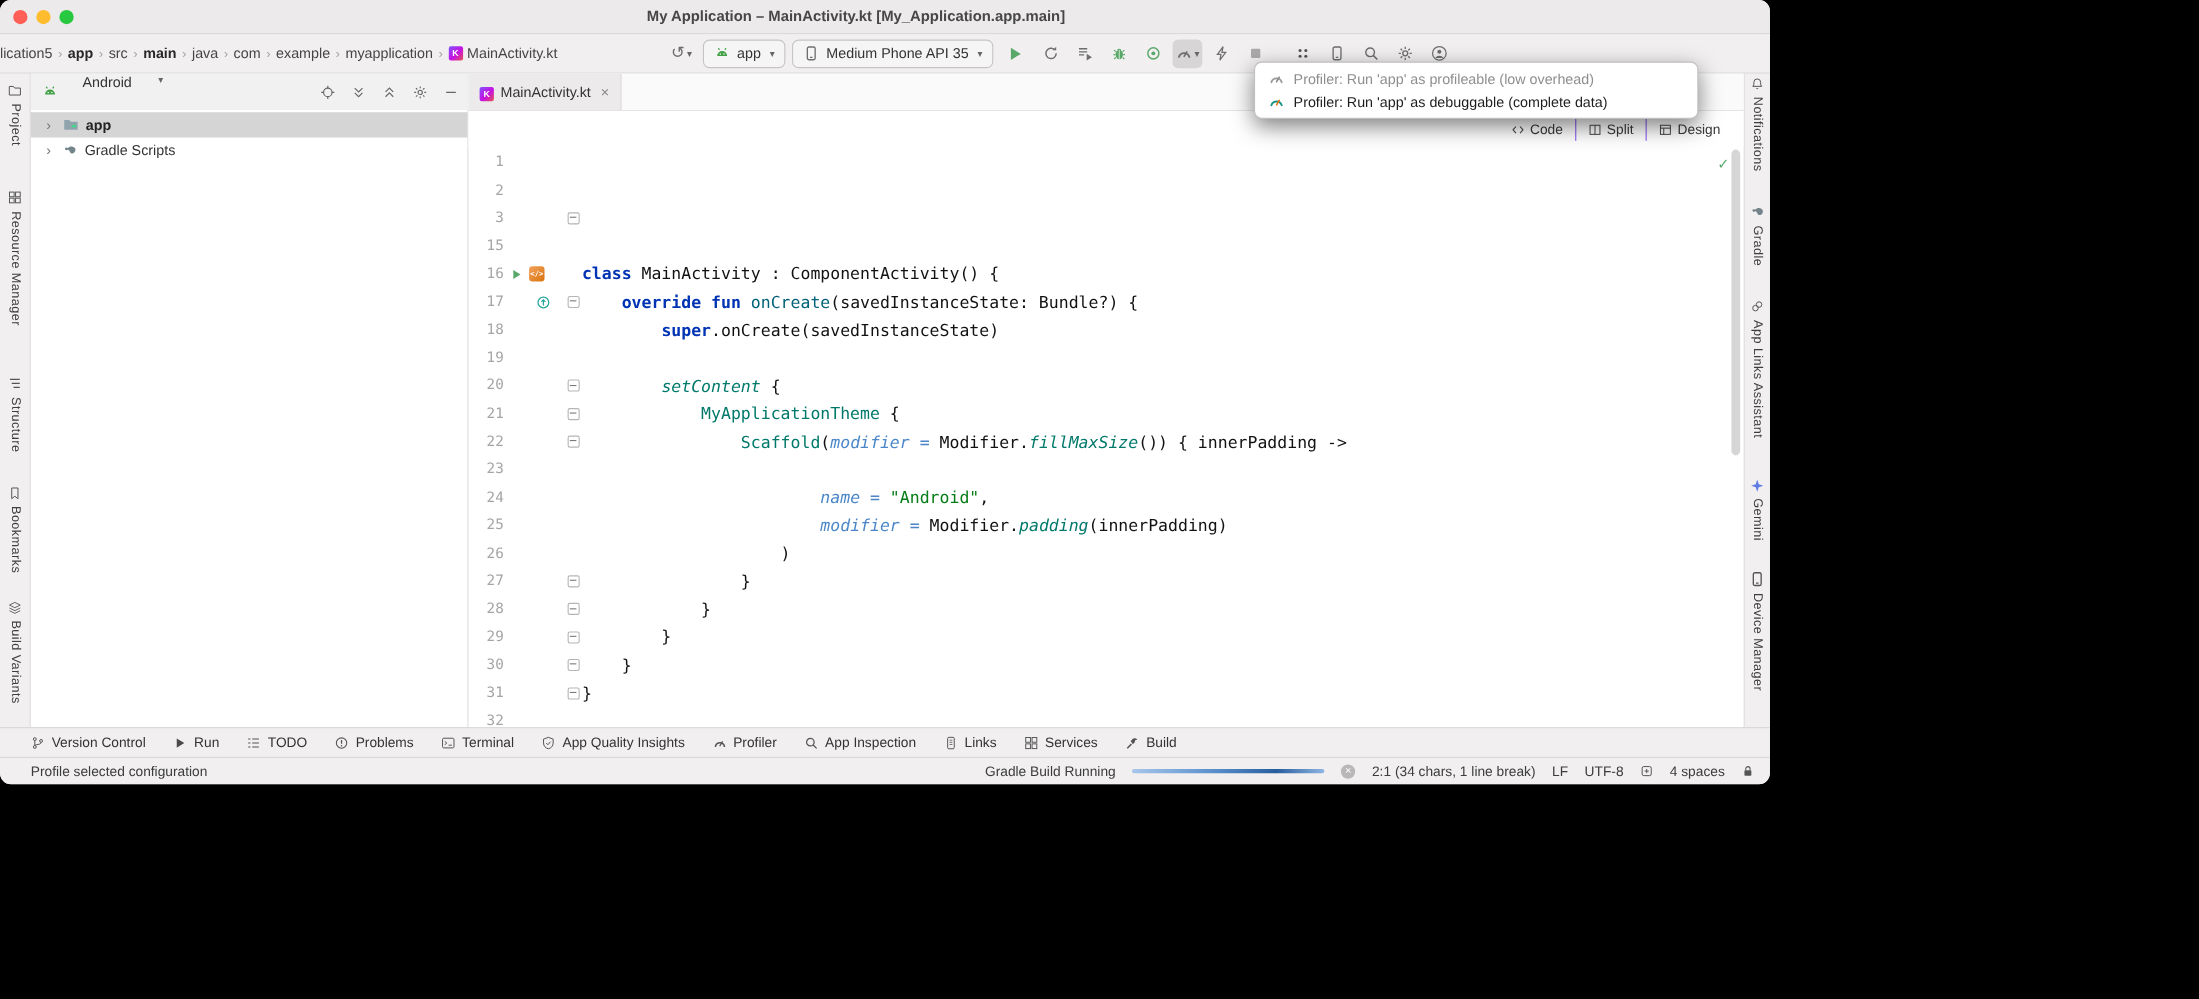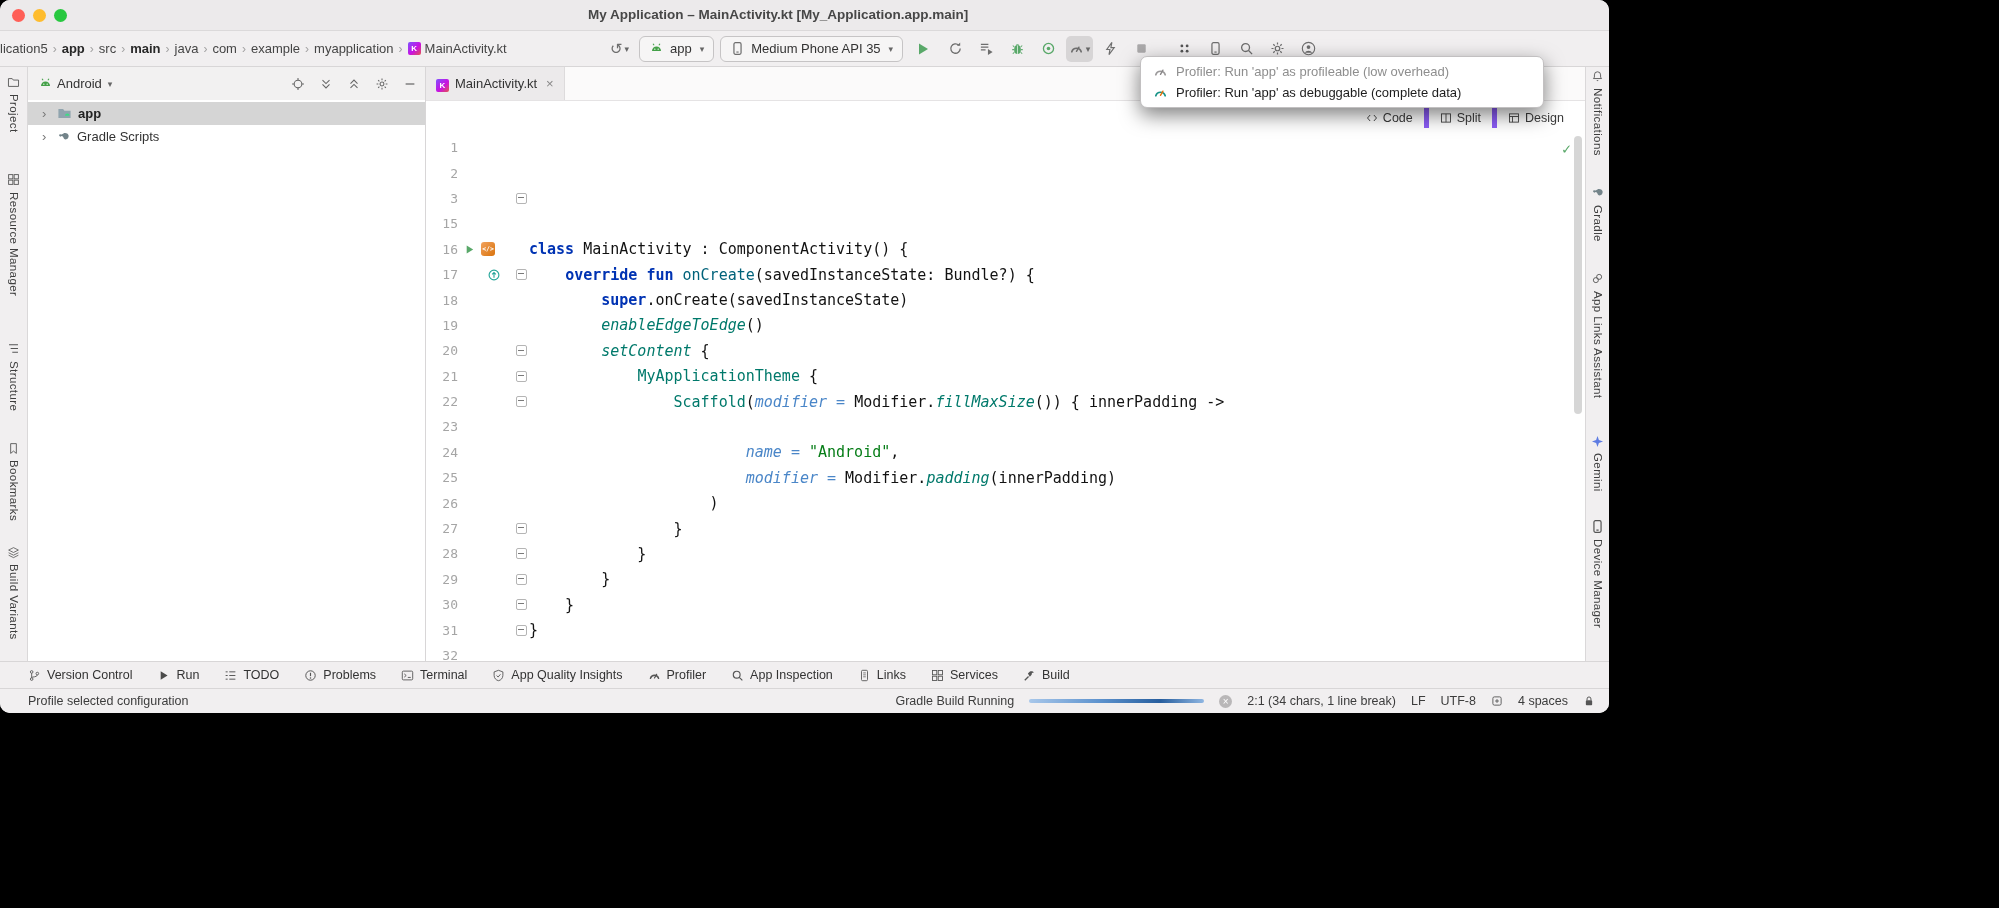--- a/index.html
+++ b/index.html
@@ -43,40 +43,40 @@
   .stripe-left .stripe-item:nth-child(4){margin-top:30px;}
   .stripe-left .stripe-item:nth-child(5){margin-top:24px;}
   .stripe-right .stripe-item:nth-child(1){margin-top:2px;}
   .stripe-right .stripe-item:nth-child(2){margin-top:30px;}
   .stripe-right .stripe-item:nth-child(3){margin-top:30px;}
   .stripe-right .stripe-item:nth-child(4){margin-top:36px;}
   .stripe-right .stripe-item:nth-child(5){margin-top:28px;}
 
   
   .project{flex:0 0 397px;width:397px;background:#fff;border-right:1px solid #D8D6D7;display:flex;flex-direction:column;}
-  .proj-header{flex:0 0 33px;height:33px;background:#F2F1F1;display:flex;align-items:center;gap:4px;padding-left:10px;font-size:13px;}
+  .proj-header{flex:0 0 33px;height:33px;background:#F2F1F1;display:flex;gap:22px;padding-left:10px;font-size:13px;}
   .proj-title{color:#333;}
   .proj-tools{margin-left:auto;display:flex;gap:14px;align-items:center;padding-right:8px;}
   .ph-icon{display:inline-flex;align-items:center;}
   .tree{padding-top:2px;font-size:13px;color:#333;}
   .tree-row{height:23px;display:flex;align-items:center;gap:6px;padding-left:14px;cursor:default;}
   .tree-row.selected{background:#D5D5D5;}
   .tree-chev{color:#777;font-size:13px;width:9px;line-height:1;}
   .tree-icon{display:inline-flex;align-items:center;}
   .tree-label.bold{font-weight:700;color:#222;}
 
   
   .editor{flex:1;min-width:0;display:flex;flex-direction:column;background:#fff;position:relative;}
   .tabbar{flex:0 0 33px;height:33px;background:#FBFAFA;border-bottom:1px solid #E5E3E4;display:flex;align-items:stretch;}
   .tab{display:inline-flex;align-items:center;gap:6px;padding:0 10px;background:#ECEAEB;border-right:1px solid #DDDBDC;font-size:13px;color:#333;}
   .tab-close{color:#888;font-size:13px;margin-left:3px;line-height:1;}
   .modesband{flex:0 0 33px;height:33px;background:#fff;display:flex;align-items:center;justify-content:flex-end;padding-right:10px;}
   .modes{display:flex;align-items:center;}
   .mode{display:inline-flex;align-items:center;gap:5px;font-size:12.5px;color:#3A3A3A;padding:3px 11px;}
-  .mode + .mode{border-left:5px solid #8b5cf6;text-align:center;}
+  .mode + .mode{border-left:1px solid #8b5cf6;text-align:center;}
   .mode-icon{display:inline-flex;align-items:center;}
 
   .code{flex:1;position:relative;font-family:"DejaVu Sans Mono",monospace;font-size:15px;overflow:hidden;padding-left:6px;padding-top:1px;}
   .cline{display:flex;align-items:center;height:25.4px;}
   .ln{flex:0 0 26px;width:26px;text-align:right;color:#A5A5A5;font-size:13px;}
   .gicons{flex:0 0 50px;width:50px;display:flex;align-items:center;gap:5px;padding-left:5px;}
   .gic{display:inline-flex;align-items:center;}
   .gic[data-name="override-gutter-icon"]{margin-left:24px;}
   .gfold{flex:0 0 16px;width:16px;display:flex;align-items:center;justify-content:center;}
   .fsq{width:9px;height:9px;border:1px solid #B5B5B5;border-radius:2px;background:#fff;position:relative;}
@@ -491,21 +491,20 @@
             <div class="cline" data-name="code-line">
               <span class="ln" data-name="line-number">18</span>
               <span class="gicons" data-name="gutter-icons"></span>
               <span class="gfold" data-name="fold-gutter"></span>
               <span class="ltext" data-name="code-text"><span class="tk-pl" data-name="code-token">        </span><span class="tk-kw" data-name="code-token">super</span><span class="tk-pl" data-name="code-token">.onCreate(savedInstanceState)</span></span>
             </div>
             <div class="cline" data-name="code-line">
               <span class="ln" data-name="line-number">19</span>
               <span class="gicons" data-name="gutter-icons"></span>
               <span class="gfold" data-name="fold-gutter"></span>
-              <span class="ltext" data-name="code-text"><span class="tk-pl" data-name="code-token">        </span><span class="tk-cmi" data-name="code-token">enableEdgeToEdge</span><span class="tk-pl" data-name="code-token">()</span></span>
             </div>
             <div class="cline" data-name="code-line">
               <span class="ln" data-name="line-number">20</span>
               <span class="gicons" data-name="gutter-icons"></span>
               <span class="gfold" data-name="fold-gutter">
                 <span class="fsq open" data-name="fold-marker"></span>
               </span>
               <span class="ltext" data-name="code-text"><span class="tk-pl" data-name="code-token">        </span><span class="tk-cmi" data-name="code-token">setContent</span><span class="tk-pl" data-name="code-token"> {</span></span>
             </div>
             <div class="cline" data-name="code-line">

